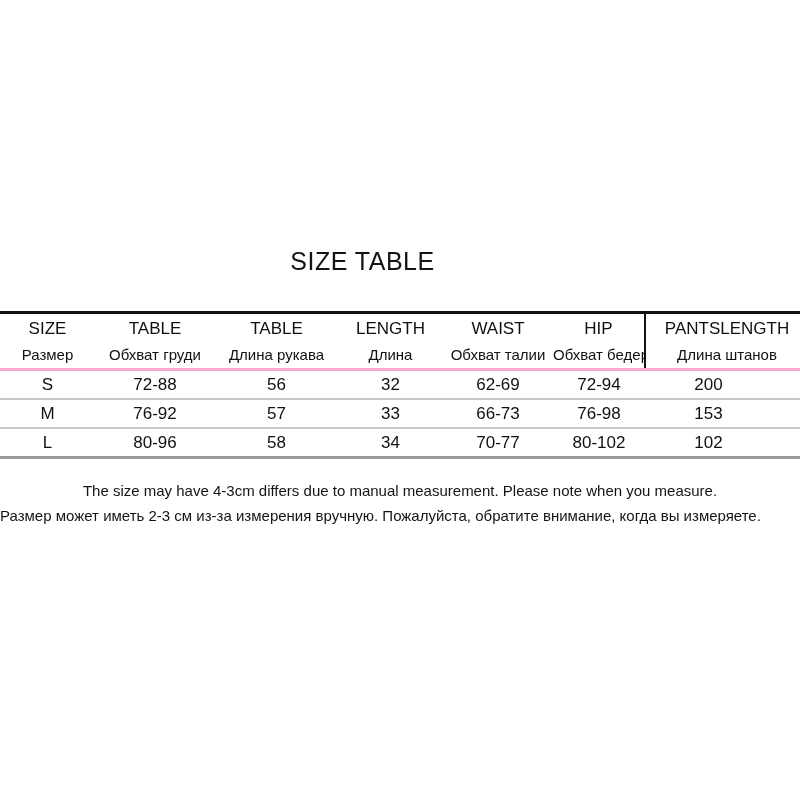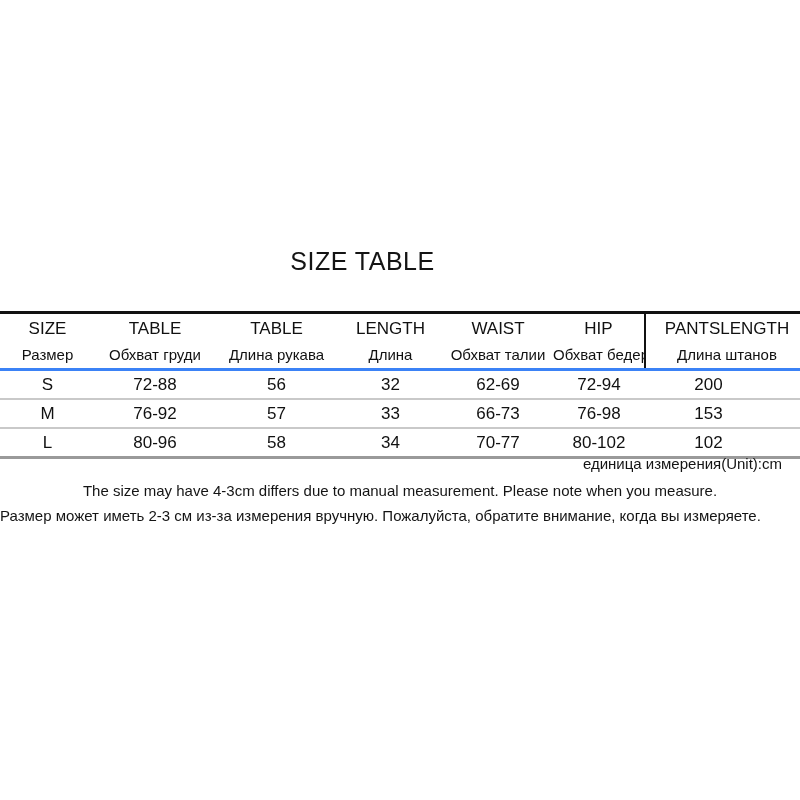--- a/index.html
+++ b/index.html
@@ -64,21 +64,21 @@
 
   
   tr.head-en td {
     border-top: 3px solid #111111;
     font-size: 17px;
     height: 26px;
     padding-top: 2px;
     color: #111111;
   }
   tr.head-ru td {
-    border-bottom: 3px solid #3b82f6;
+    border-bottom: 3px solid #f9a8d4;
     font-size: 15px;
     height: 24px;
     padding-bottom: 2px;
     color: #111111;
   }
 
   
   tr.head-en td.div-left,
   tr.head-ru td.div-left {
     border-left: 2px solid #111111;
@@ -199,17 +199,16 @@
         <td class="c-bust">80-96</td>
         <td class="c-sleeve">58</td>
         <td class="c-length">34</td>
         <td class="c-waist">70-77</td>
         <td class="c-hip">80-102</td>
         <td class="c-pants">102</td>
       </tr>
     </tbody>
   </table>
 
-  <div class="unit-note">единица измерения(Unit):cm</div>
   <div class="note-en">The size may have 4-3cm differs due to manual measurement. Please note when you measure.</div>
   <div class="note-ru">Размер может иметь 2-3 см из-за измерения вручную. Пожалуйста, обратите внимание, когда вы измеряете.</div>
 
 </div>
 
 </body></html>

